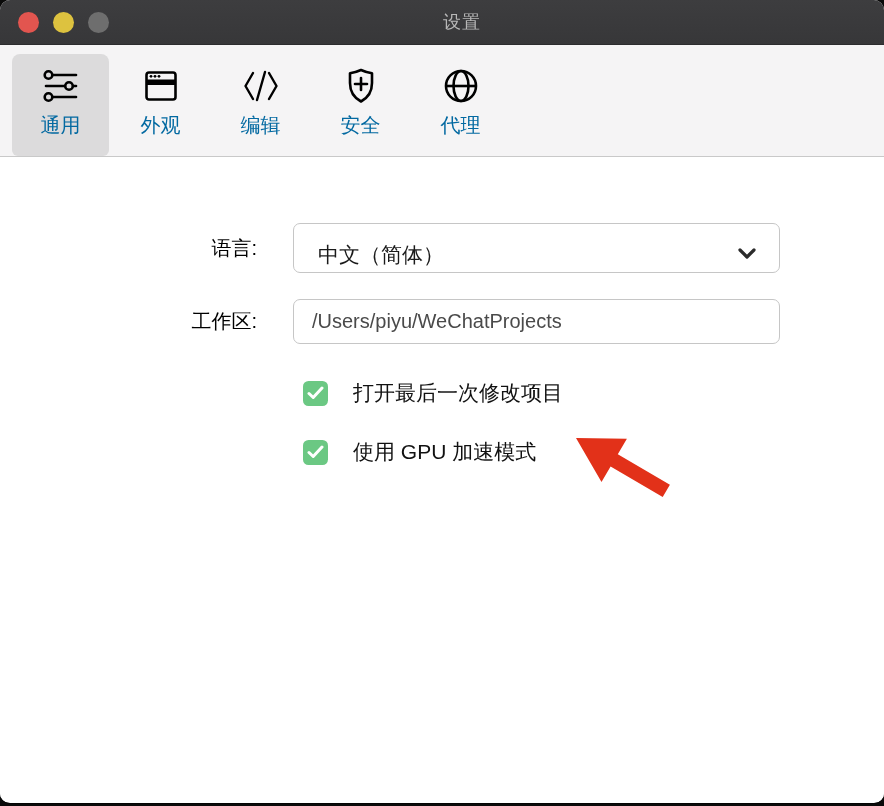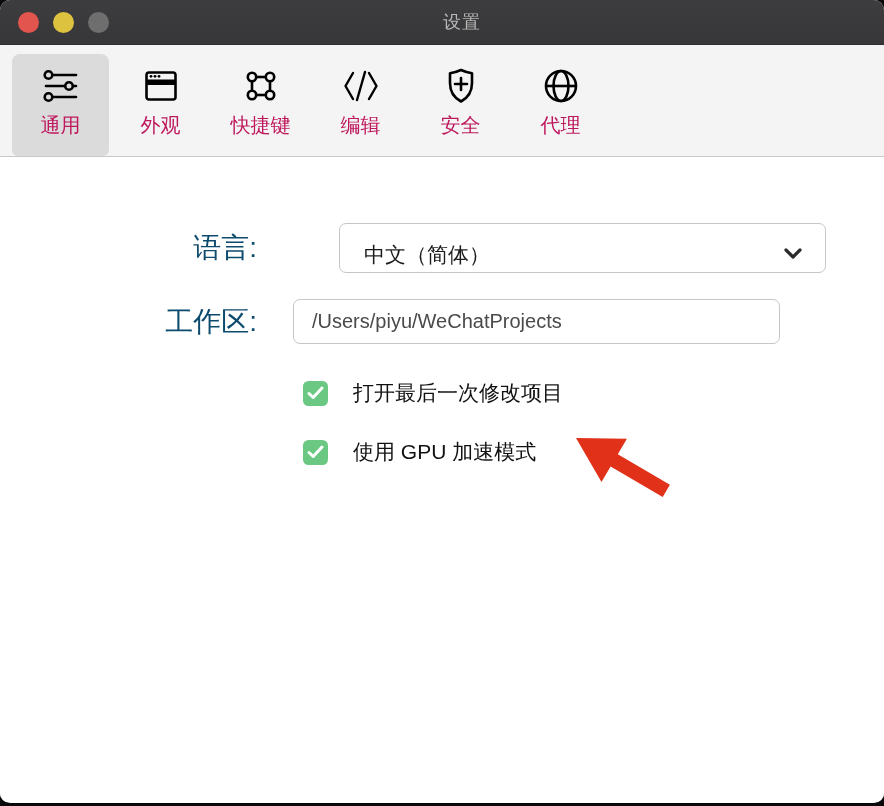--- a/index.html
+++ b/index.html
@@ -37,38 +37,37 @@
   }
   .tab {
     width: 97px; margin-right: 3px;
     display: flex; flex-direction: column; align-items: center;
     padding-top: 10px;
     border-radius: 8px 8px 6px 6px;
     cursor: default;
   }
   .tab.selected { background: #dcdbdc; }
   .tab .icon { width: 44px; height: 44px; display: flex; align-items: center; justify-content: center; }
-  .tab .tab-label { font-size: 20px; color: #be185d; margin-top: 4px; white-space: nowrap; }
+  .tab .tab-label { font-size: 20px; color: #0369a1; margin-top: 4px; white-space: nowrap; }
   .tab svg { display: block; }
   
   .content { position: relative; background: #fff; padding-top: 66px; height: 645px; }
   .form-row { display: flex; align-items: center; }
   .row-label {
-    width: 257px; text-align: right; font-size: 28px; color: #0c4a6e;
+    width: 257px; text-align: right; font-size: 20px; color: #000000;
     flex-shrink: 0;
   }
   .field-gap { width: 36px; flex-shrink: 0; }
   .select-box {
     width: 487px; height: 50px;
     border: 1.5px solid #c6c6c6; border-radius: 7px;
     background: #fff;
     display: flex; align-items: center;
     padding: 13px 22px 0 24px;
     position: relative;
-    margin-left: 46px;
   }
   .select-box .select-value { font-size: 21px; color: #1a1a1a; flex: 1; }
   .text-input {
     width: 487px; height: 45px;
     border: 1.5px solid #c6c6c6; border-radius: 7px;
     background: #fff;
     padding: 8px 18px;
     font-size: 20px; color: #4a4a4a;
     font-family: "Liberation Sans", sans-serif;
     outline: none;
@@ -123,32 +122,20 @@
           <rect x="4.5" y="5.5" width="29" height="27" rx="2.5"></rect>
           <rect x="5" y="12.5" width="28" height="5.5" fill="#000" stroke="none"></rect>
           <circle cx="9" cy="9.3" r="1.4" fill="#000" stroke="none"></circle>
           <circle cx="13" cy="9.3" r="1.4" fill="#000" stroke="none"></circle>
           <circle cx="17" cy="9.3" r="1.4" fill="#000" stroke="none"></circle>
         </svg>
       </div>
       <div class="tab-label">外观</div>
     </div>
 
-    <div class="tab">
-      <div class="icon">
-        <svg width="38" height="38" viewBox="0 0 38 38" fill="none" stroke="#000" stroke-width="2.6">
-          <rect x="10" y="10" width="18" height="18"></rect>
-          <circle cx="10" cy="10" r="4.2" fill="#f5f4f5"></circle>
-          <circle cx="28" cy="10" r="4.2" fill="#f5f4f5"></circle>
-          <circle cx="10" cy="28" r="4.2" fill="#f5f4f5"></circle>
-          <circle cx="28" cy="28" r="4.2" fill="#f5f4f5"></circle>
-        </svg>
-      </div>
-      <div class="tab-label">快捷键</div>
-    </div>
 
     <div class="tab">
       <div class="icon">
         <svg width="38" height="38" viewBox="0 0 38 38" fill="none" stroke="#000" stroke-width="2.4" stroke-linecap="round" stroke-linejoin="round">
           <polyline points="11,6 3.5,19 11,32"></polyline>
           <line x1="23" y1="5" x2="15" y2="33"></line>
           <polyline points="27,6 34.5,19 27,32"></polyline>
         </svg>
       </div>
       <div class="tab-label">编辑</div>

